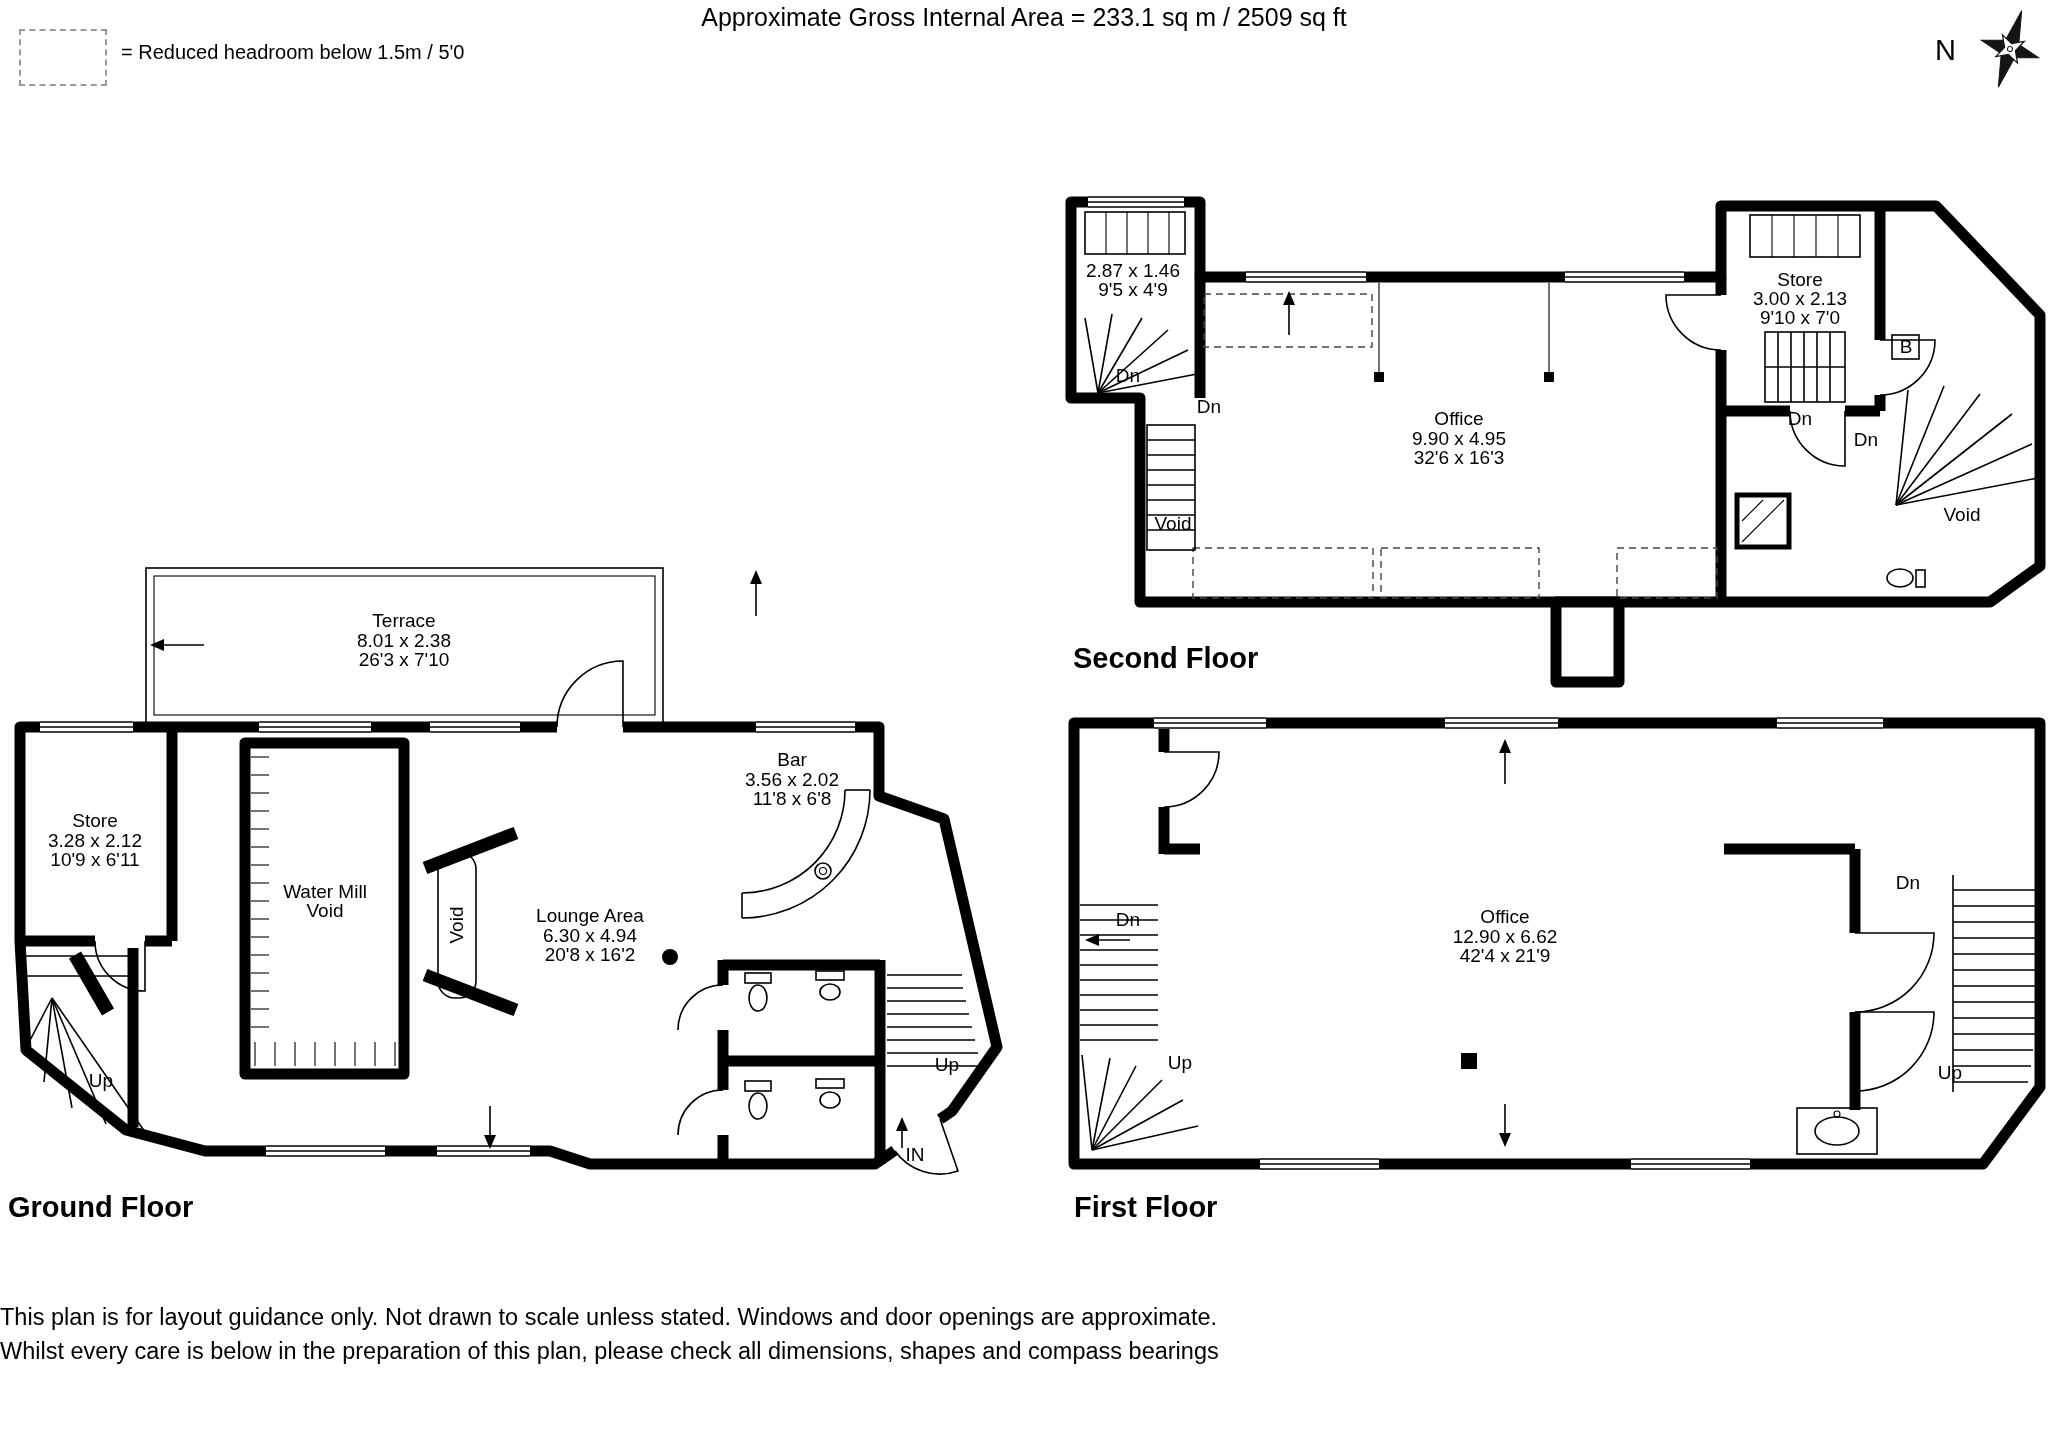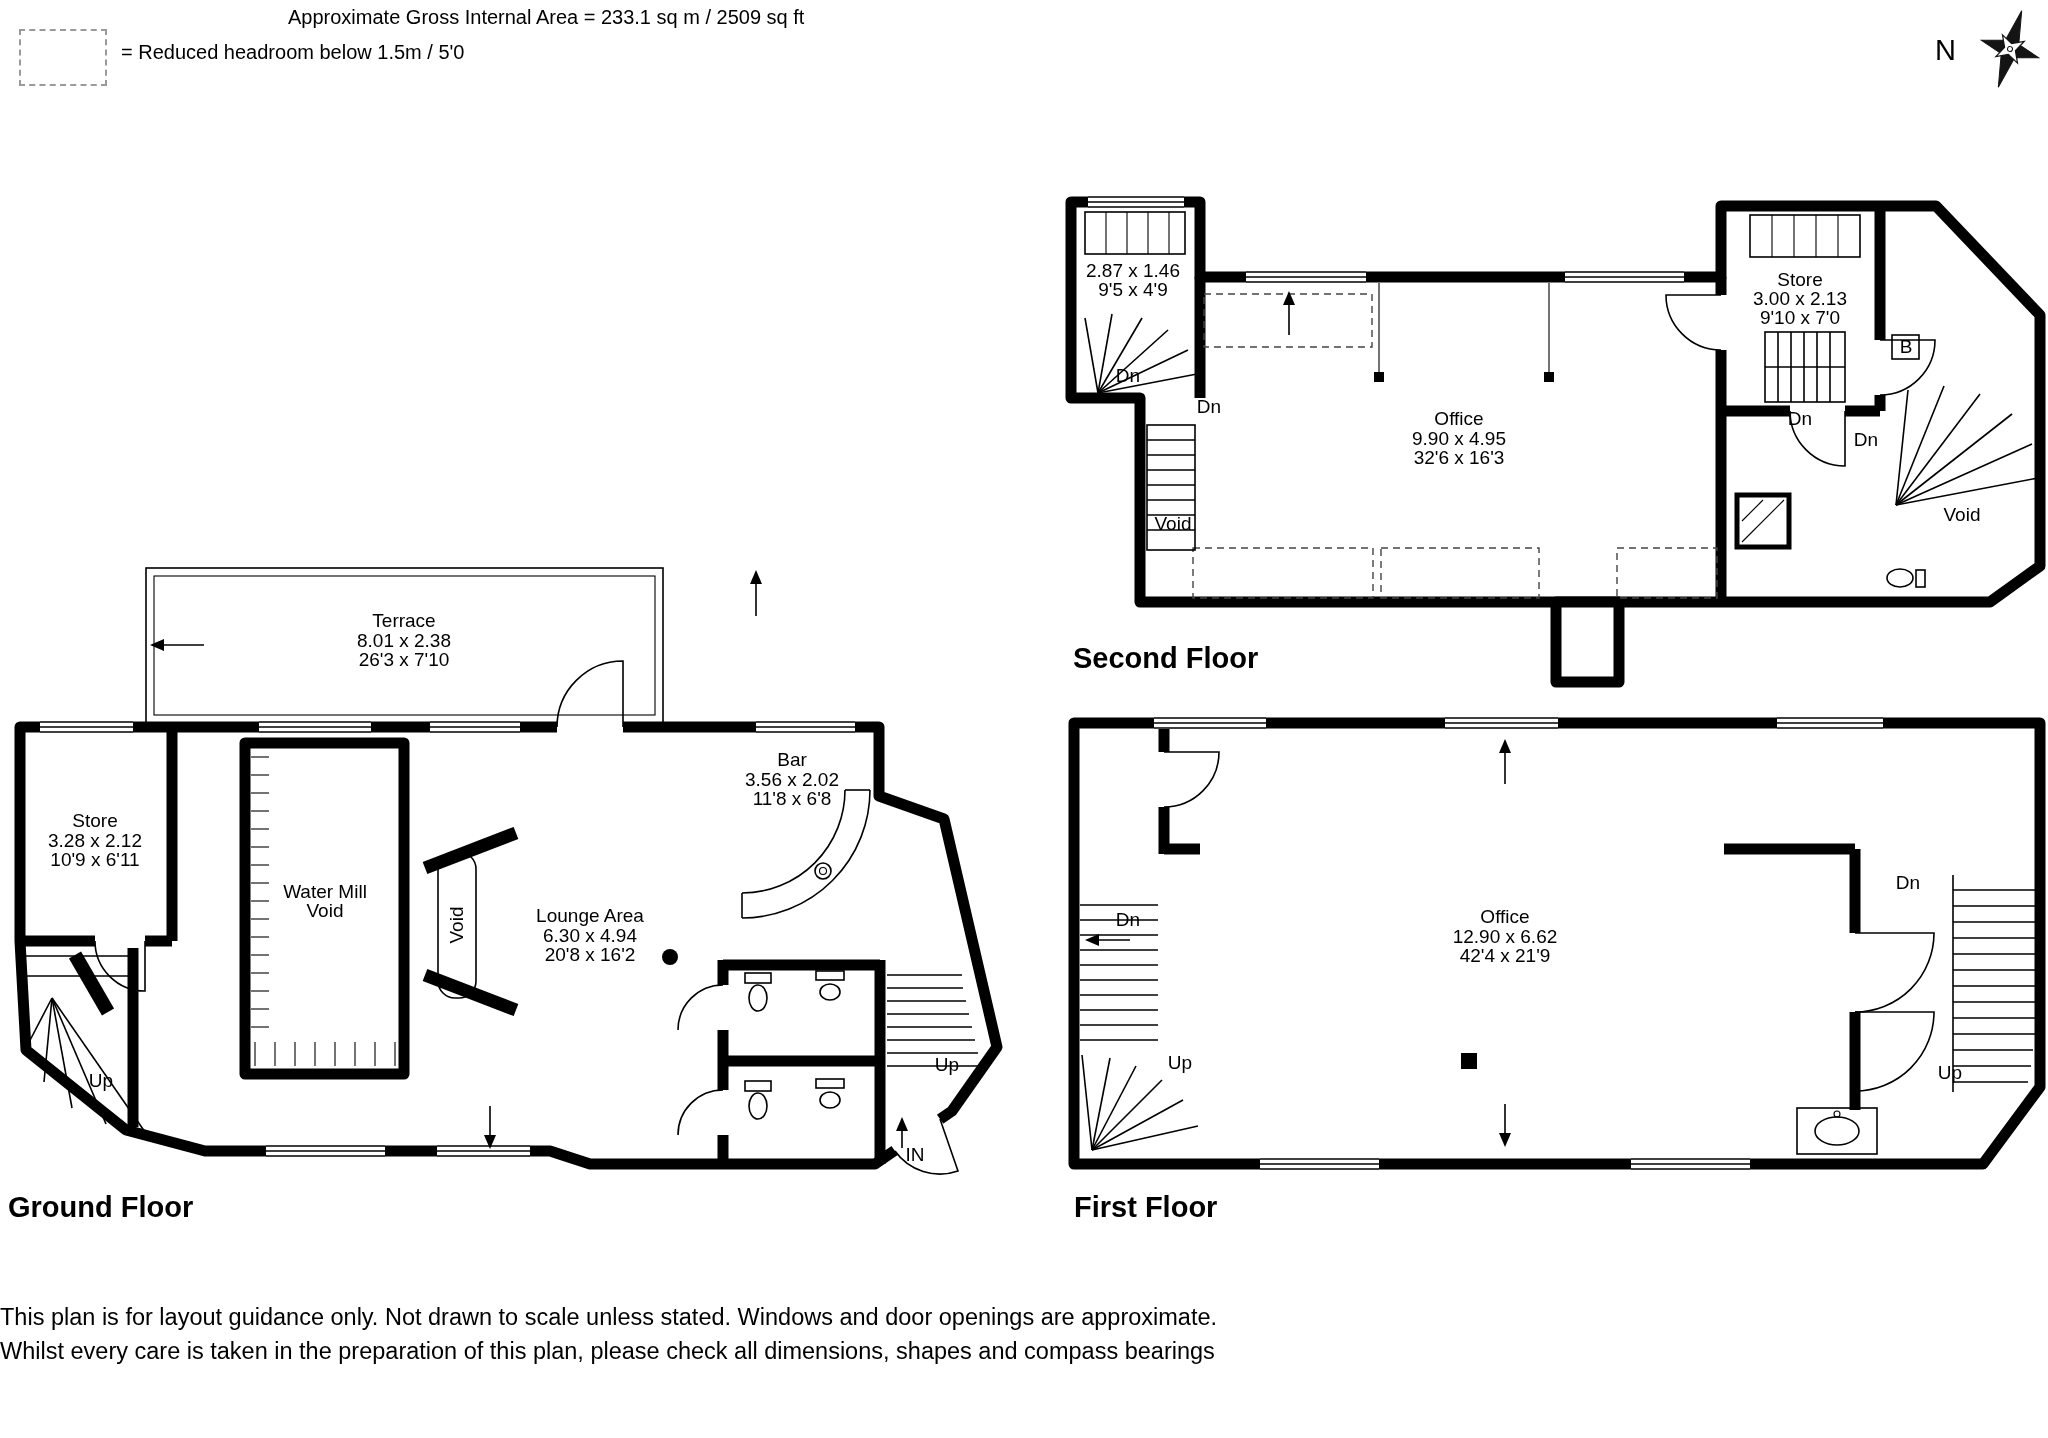--- a/index.html
+++ b/index.html
@@ -1,20 +1,20 @@
 <!DOCTYPE html>
 <html><head>
 <meta charset="utf-8">
 <style>
   html,body{margin:0;padding:0;background:#fff;}
   body{width:2048px;height:1438px;position:relative;overflow:hidden;
        font-family:"Liberation Sans","DejaVu Sans",sans-serif;color:#000;}
   .hdr-legend-box{position:absolute;left:19px;top:29px;width:84px;height:53px;border:2px dashed #9a9a9a;}
   .hdr-legend-text{position:absolute;left:121px;top:41px;font-size:20px;white-space:nowrap;}
-  .hdr-title{position:absolute;left:288px;right:300px;top:1px;text-align:left;font-size:20px;line-height:33px;}
+  .hdr-title{position:absolute;left:300px;right:300px;top:1px;text-align:center;font-size:25px;line-height:33px;}
   .compass{position:absolute;left:1925px;top:2px;width:122px;height:96px;}
   .compass-n{position:absolute;left:10px;top:32px;font-size:29px;}
   .compass-svg{position:absolute;left:46px;top:2px;}
   .plans{position:absolute;left:0;top:0;}
   .ftr{position:absolute;left:0;right:0;top:1301px;text-align:left;font-size:23.5px;line-height:33.5px;}
 
   
   .wall{stroke:#000;stroke-width:11;fill:none;stroke-linejoin:round;stroke-linecap:butt;}
   .wallf{fill:#fff;}
   .w13{stroke:#000;stroke-width:13;}
@@ -428,14 +428,14 @@
     <text class="lbl" x="1505" y="943">12.90 x 6.62</text>
     <text class="lbl" x="1505" y="962">42'4 x 21'9</text>
     <text class="lbl" x="1908" y="889">Dn</text>
     <text class="lbl" x="1950" y="1079">Up</text>
     <text class="ttl" x="1074" y="1217">First Floor</text>
   </g>
 </svg>
 
 <div class="ftr">
   <div>This plan is for layout guidance only. Not drawn to scale unless stated. Windows and door openings are approximate.</div>
-  <div>Whilst every care is taken in the preparation of this plan, please check all dimensions, shapes and compass bearings</div>
+  <div>Whilst every care is below in the preparation of this plan, please check all dimensions, shapes and compass bearings</div>
 </div>
 
 </body></html>

